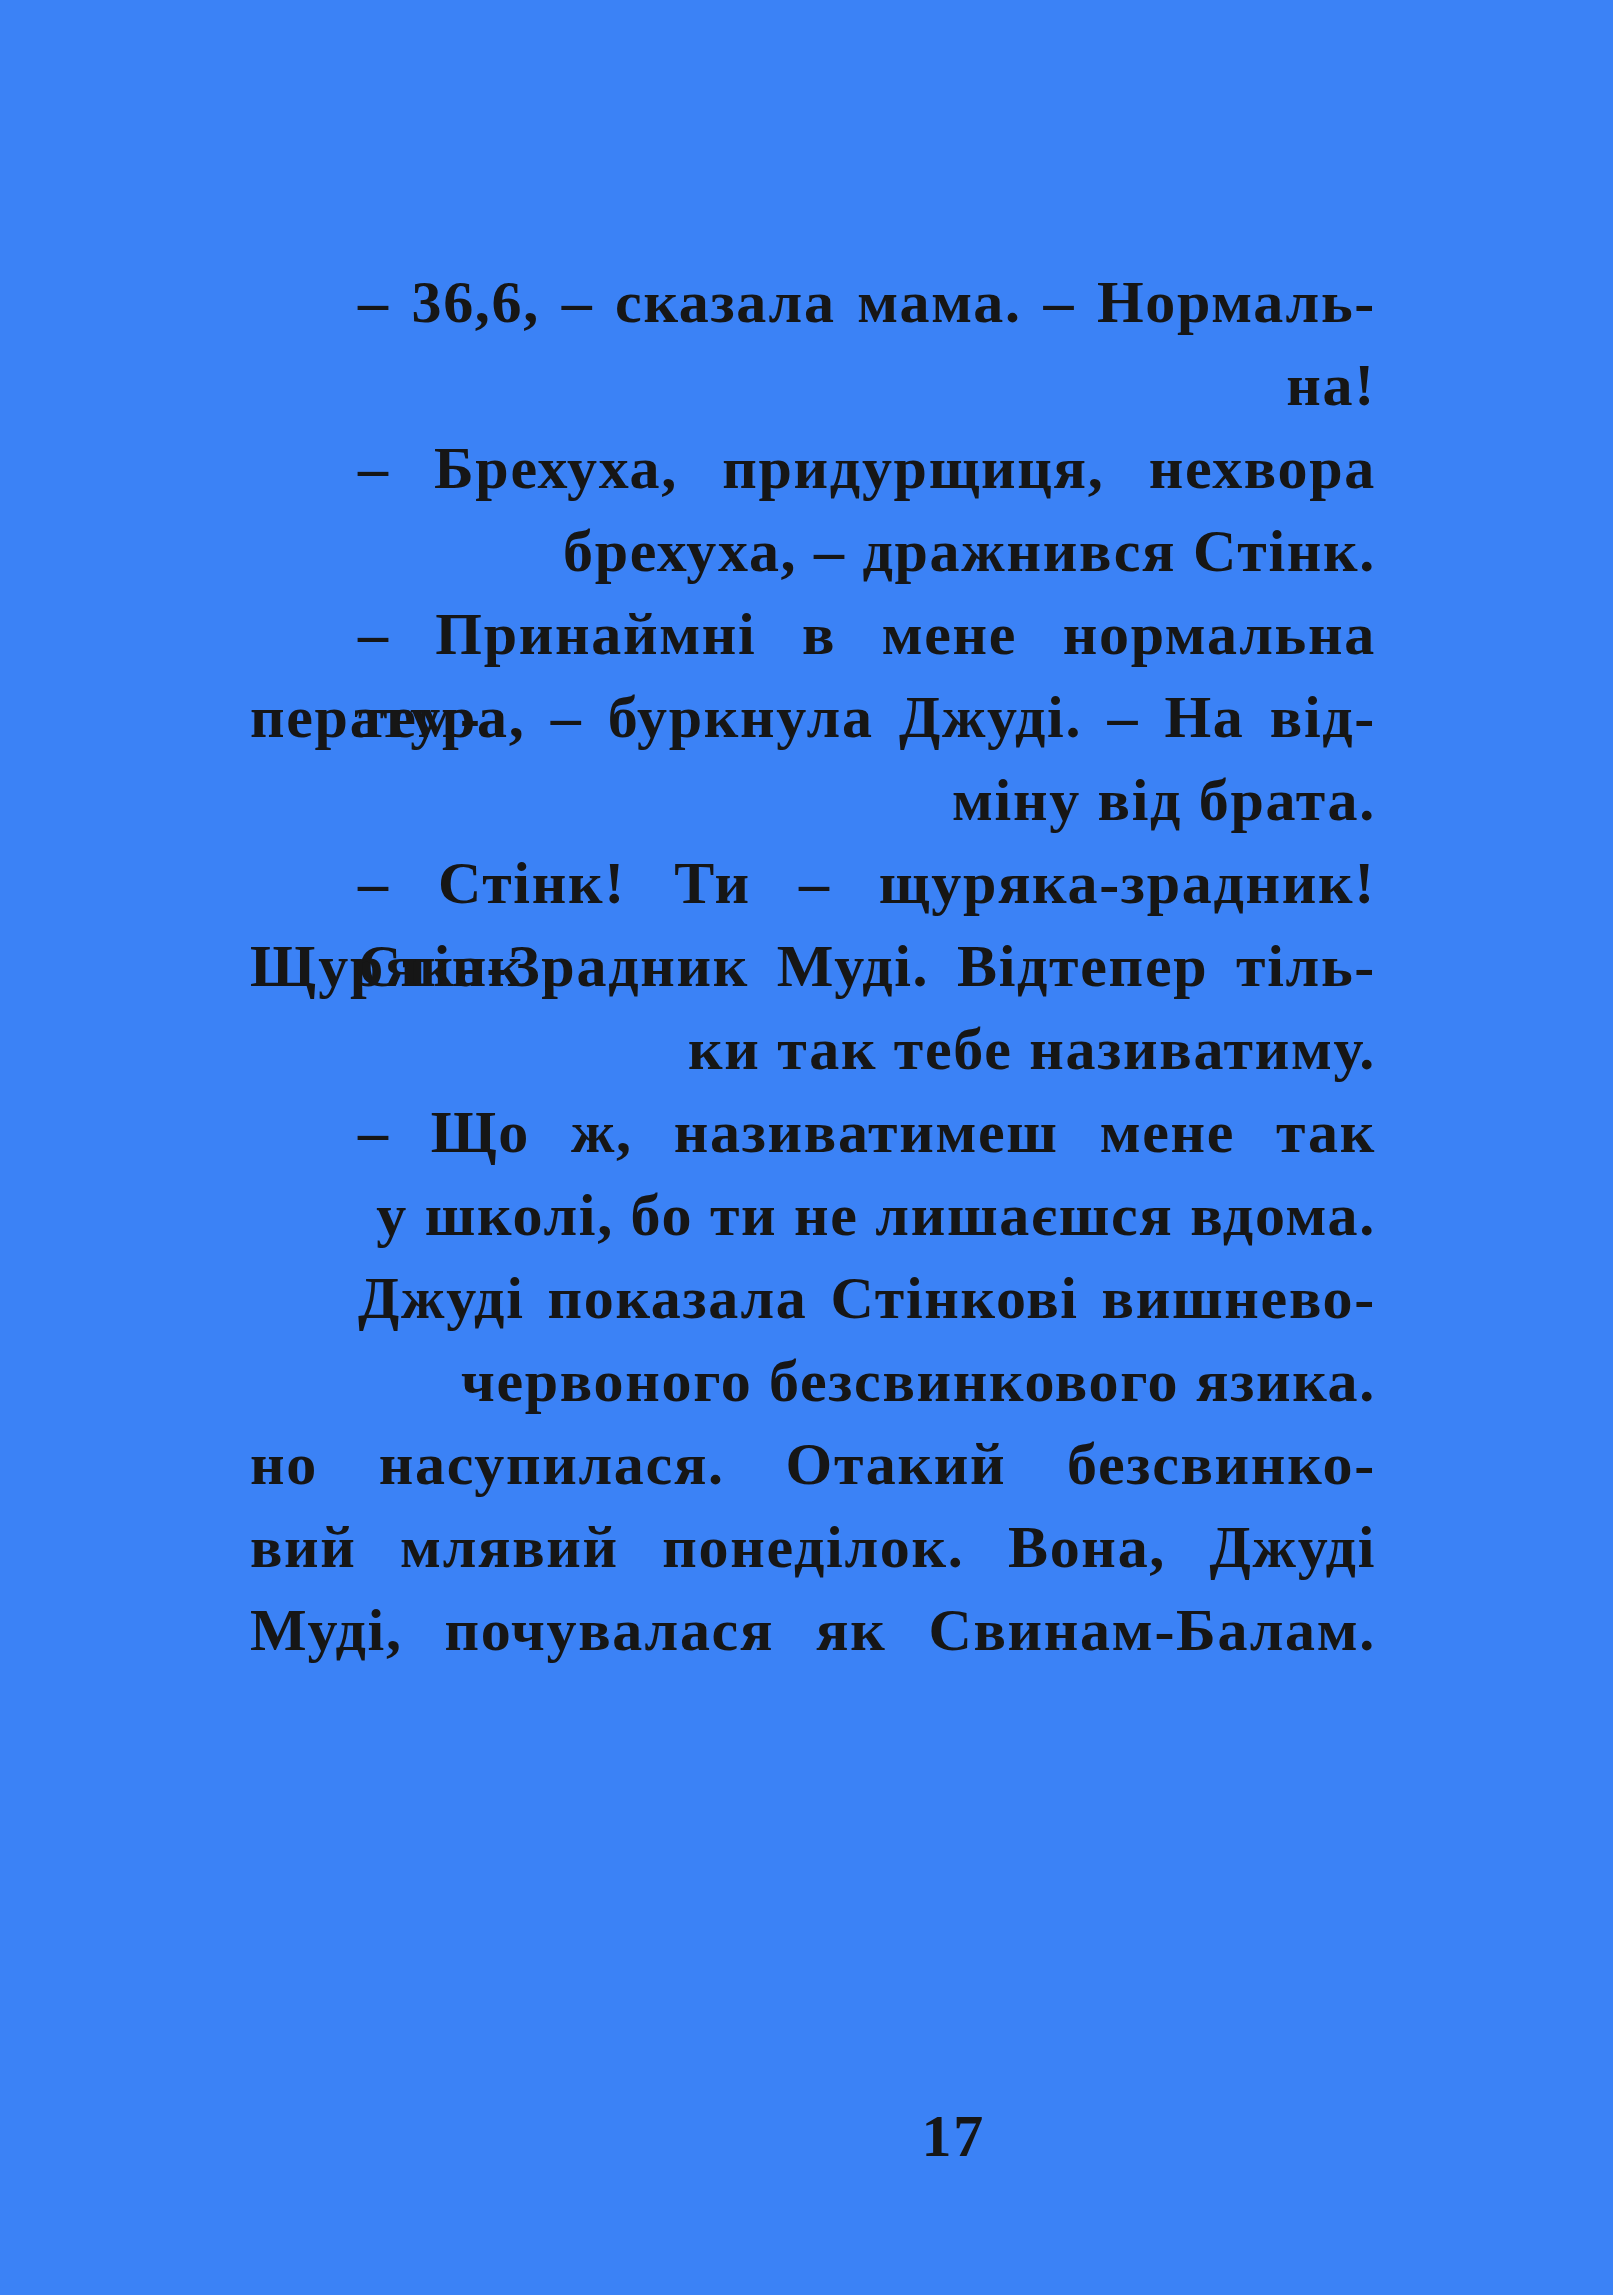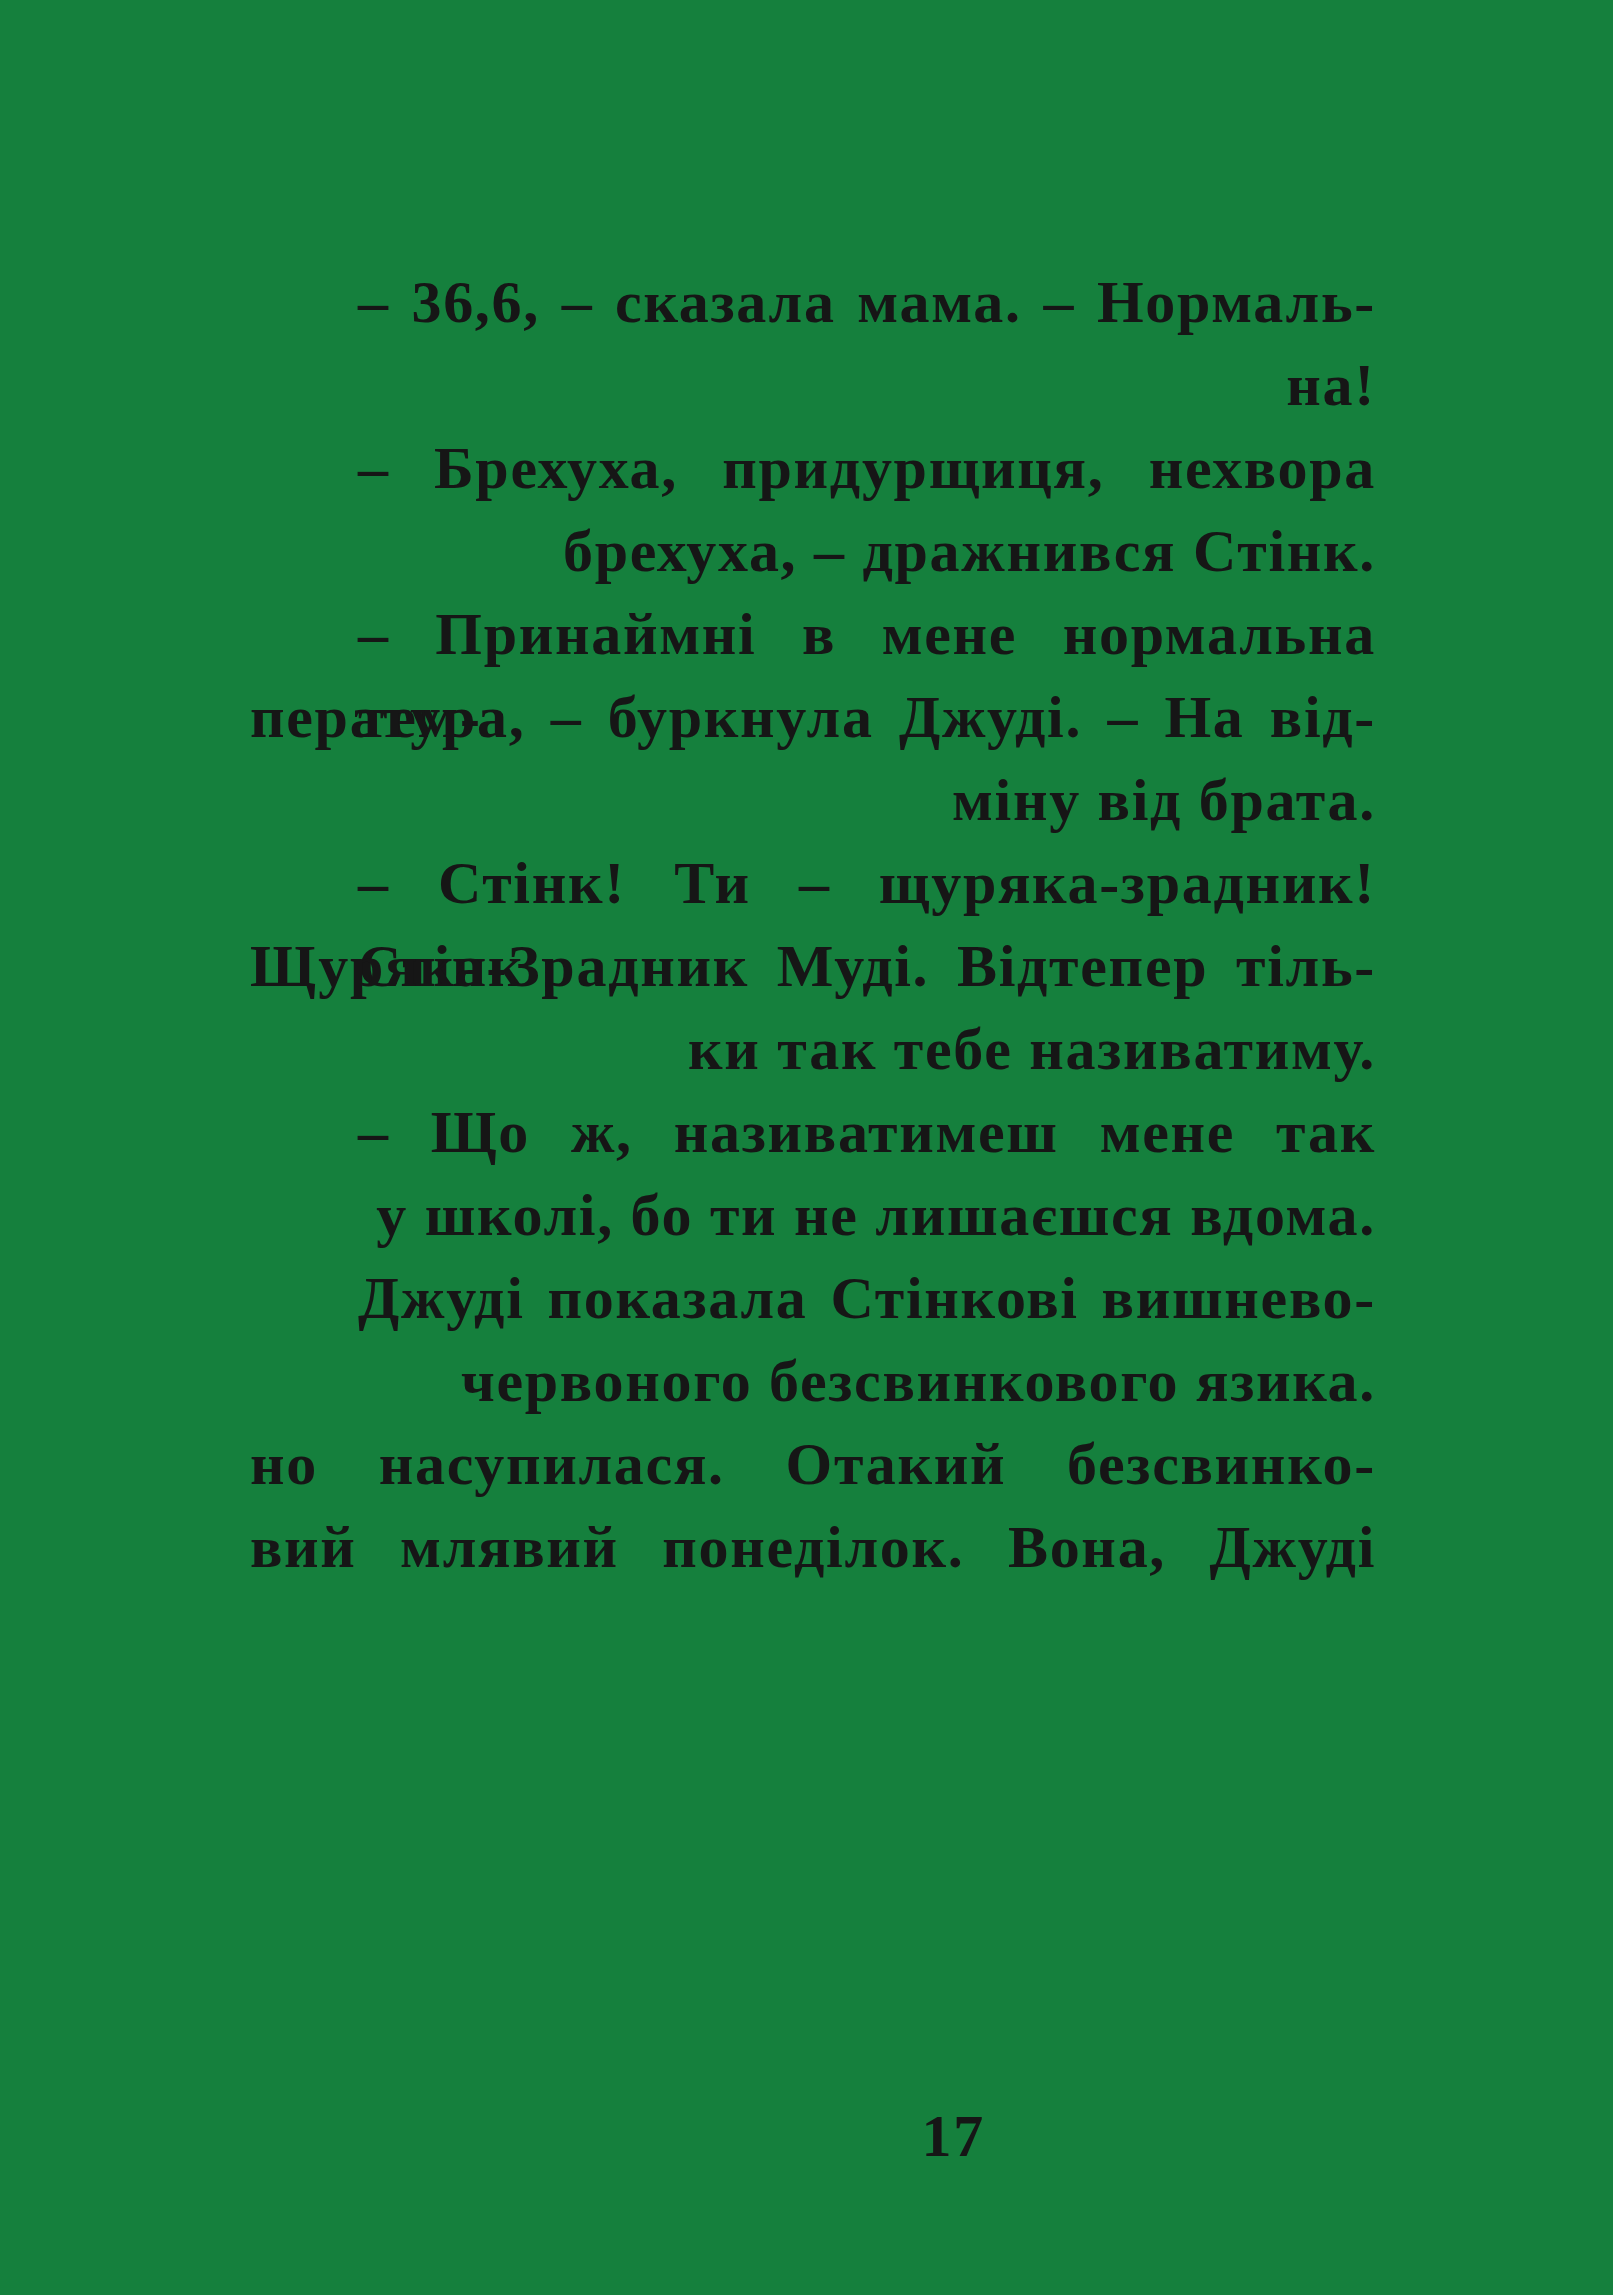--- a/index.html
+++ b/index.html
@@ -8,21 +8,21 @@
     width: 1613px;
     height: 2295px;
     overflow: hidden;
     background: #fdfdfd;
   }
   .book-page {
     position: absolute;
     left: 0; top: 0;
     width: 1613px;
     height: 2295px;
-    background: #15803d;
+    background: #3b82f6;
     color: #161616;
     font-family: "Liberation Serif", "DejaVu Serif", serif;
     font-weight: 700;
   }
   .text-block {
     position: absolute;
     left: 250px;
     top: 261px;
     width: 1126px;
   }
@@ -67,16 +67,17 @@
     <div class="line">міну від брата.</div>
     <div class="line indent just">– Стінк! Ти – щуряка-зрадник! Стінк</div>
     <div class="line just">Щуряка-Зрадник Муді. Відтепер тіль-</div>
     <div class="line">ки так тебе називатиму.</div>
     <div class="line indent just">– Що ж, називатимеш мене так</div>
     <div class="line">у школі, бо ти не лишаєшся вдома.</div>
     <div class="line indent just">Джуді показала Стінкові вишнево-</div>
     <div class="line">червоного безсвинкового язика.</div>
     <div class="line just">но насупилася. Отакий безсвинко-</div>
     <div class="line just">вий млявий понеділок. Вона, Джуді</div>
+    <div class="line just">Муді, почувалася як Свинам-Балам.</div>
   </div>
   <div class="page-number">17</div>
 </div>
 
 
 </body></html>

